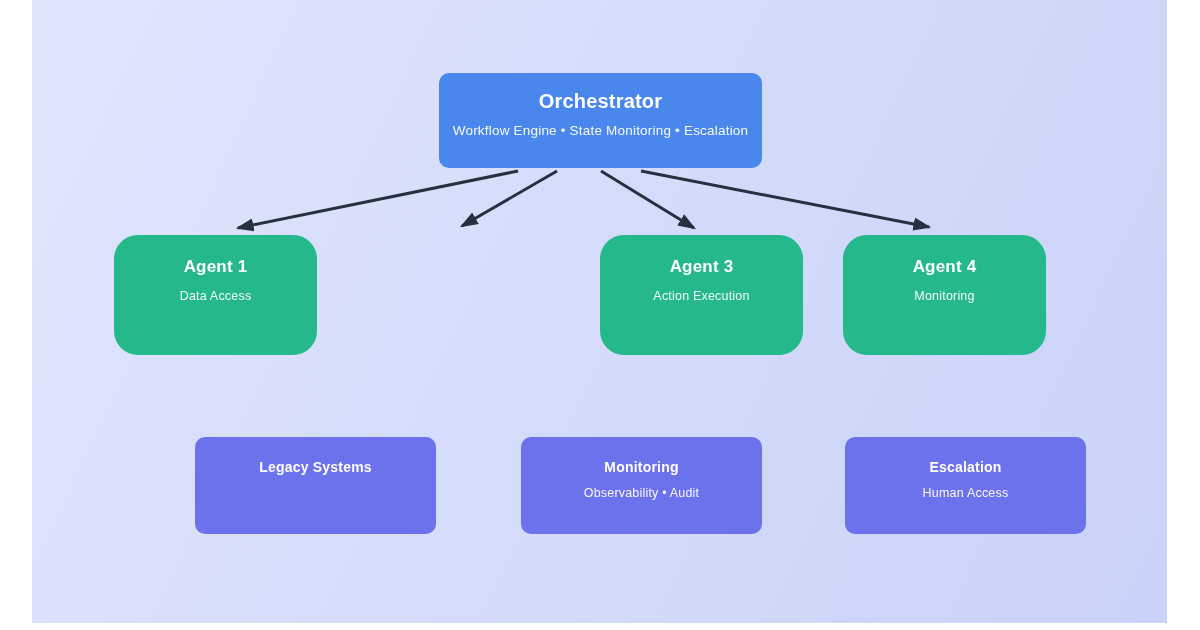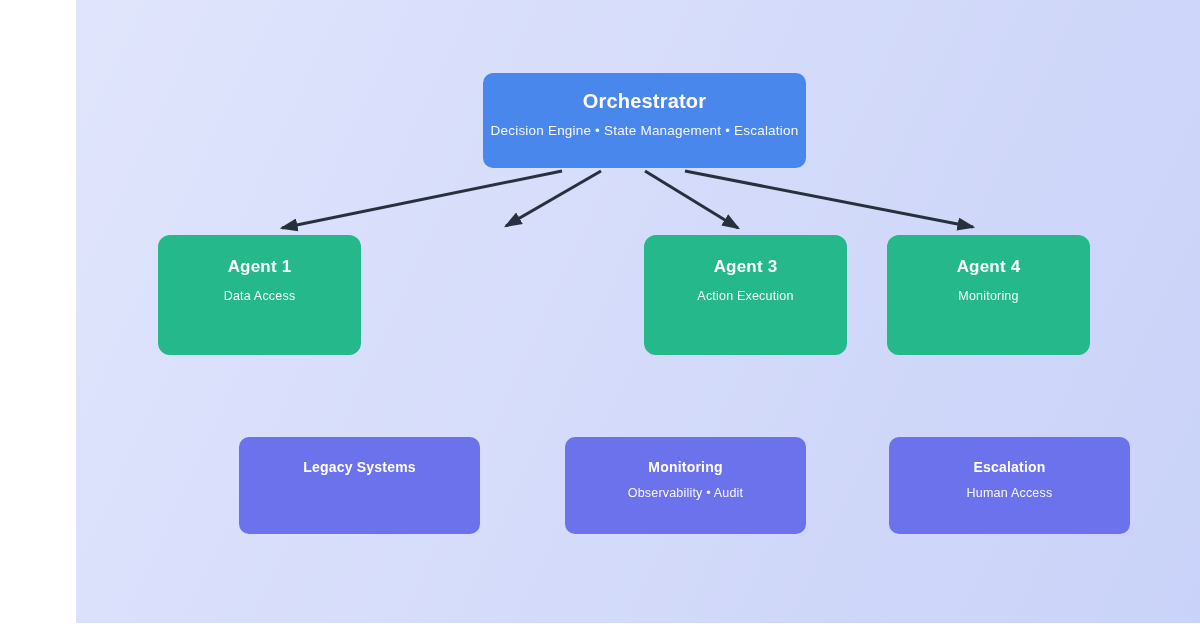--- a/index.html
+++ b/index.html
@@ -16,21 +16,20 @@
     --agent: #24b88a;
     --system: #6c72eb;
     --arrow: #27303f;
     --bg-start: #e0e5fc;
     --bg-end: #c9d2f8;
   }
   .page {
     position: relative;
     width: 1036px;
     height: 630px;
-    margin-left: 44px;
   }
   .canvas {
     position: absolute;
     left: 32px;
     top: 0;
     width: 1135px;
     height: 623px;
     background: linear-gradient(115deg, var(--bg-start) 0%, var(--bg-end) 100%);
   }
   .node {
@@ -56,21 +55,21 @@
     border-radius: 10px;
     background: var(--orchestrator);
     padding-top: 17px;
   }
   .orchestrator .title { font-size: 20px; margin-bottom: 10px; }
   .orchestrator .subtitle { font-size: 13.5px; }
   .agent {
     top: 235px;
     width: 203px;
     height: 120px;
-    border-radius: 12px;
+    border-radius: 24px;
     background: var(--agent);
     padding-top: 22px;
   }
   .agent .title { font-size: 17px; margin-bottom: 12px; }
   .agent .subtitle { font-size: 12.5px; text-align: center; }
   .agent-0 { left: 114px; }
   .agent-1 { left: 357px; }
   .agent-2 { left: 600px; }
   .agent-3 { left: 843px; }
   .system {
@@ -115,21 +114,21 @@
       </marker>
     </defs>
     <line x1="518" y1="171" x2="238" y2="228" marker-end="url(#arrowhead)"></line>
     <line x1="557" y1="171" x2="462" y2="226" marker-end="url(#arrowhead)"></line>
     <line x1="601" y1="171" x2="694" y2="228" marker-end="url(#arrowhead)"></line>
     <line x1="641" y1="171" x2="929" y2="227" marker-end="url(#arrowhead)"></line>
   </svg>
 
   <div class="node orchestrator">
     <div class="title">Orchestrator</div>
-    <div class="subtitle">Decision Engine • State Management • Escalation</div>
+    <div class="subtitle">Workflow Engine • State Monitoring • Escalation</div>
   </div>
 
   <div class="node agent agent-0">
     <div class="title">Agent 1</div>
     <div class="subtitle">Data Access</div>
   </div>
   <div class="node agent agent-2">
     <div class="title">Agent 3</div>
     <div class="subtitle">Action Execution</div>
   </div>

